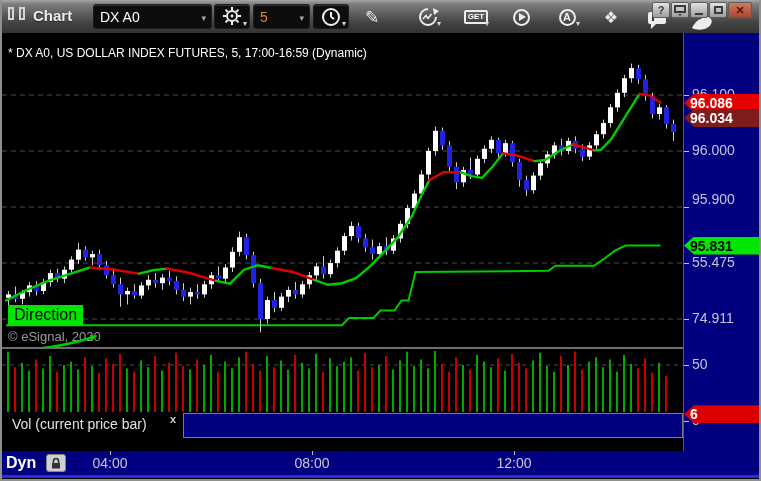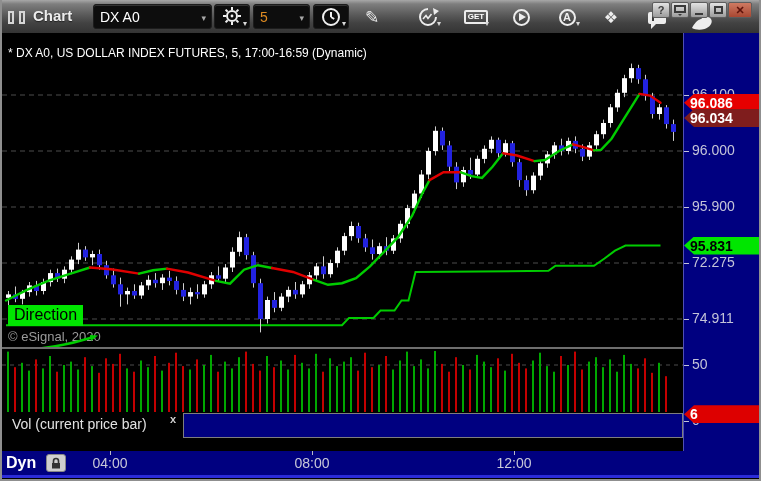--- a/index.html
+++ b/index.html
@@ -2,21 +2,21 @@
 <html><head>
 <meta charset="utf-8">
 <style>
   html,body{margin:0;padding:0;background:#222;}
   *{box-sizing:border-box;}
   body{font-family:"Liberation Sans",sans-serif;}
   #window{position:relative;width:761px;height:481px;background:#000;overflow:hidden;}
   
   #toolbar{position:absolute;left:0;top:0;width:761px;height:33px;
     background:linear-gradient(180deg,#a8a8a8 0%,#7e7e7e 12%,#5a5a5a 45%,#424242 70%,#343434 100%);}
-  #app-title-wrap{position:absolute;left:8px;top:7px;display:flex;align-items:flex-end;gap:5px;}
+  #app-title-wrap{position:absolute;left:8px;top:7px;display:flex;align-items:flex-start;gap:5px;}
   .mini-page{width:6px;height:13px;border:2px solid #d6d6d6;background:transparent;display:inline-block;}
   #app-title{color:#ededed;font-size:15px;font-weight:bold;margin-left:3px;text-shadow:0 1px 1px #222;}
   .combo{position:absolute;top:4px;height:25px;background:#0d0d0d;border-radius:3px;border:1px solid #1c1c1c;
     color:#fff;font-size:14px;display:flex;align-items:center;padding:0 6px;box-shadow:inset 0 1px 0 #333;}
   .combo .arrow{position:absolute;right:5px;color:#a8a8a8;font-size:9px;top:8px;}
   .tbbtn{position:absolute;top:4px;height:25px;width:36px;background:#0d0d0d;border-radius:3px;border:1px solid #1c1c1c;
     display:flex;align-items:center;justify-content:center;box-shadow:inset 0 1px 0 #333;}
   .dd{position:absolute;right:2px;bottom:0px;color:#d8d8d8;font-size:8px;line-height:8px;}
   .tbicon{position:absolute;top:6px;height:22px;display:flex;align-items:center;justify-content:center;}
   .geticon{border:2px solid #ededed;border-radius:2px;color:#fff;font-size:8px;font-weight:bold;padding:1px 2px;line-height:8px;}
@@ -508,23 +508,23 @@
         <rect x="670" y="65.3" width="2" height="6.7" fill="#c40000"></rect>
       </svg>
   </div>
 
   <div id="price-scale">
       <div class="tickdash" style="top:61.5px"></div>
       <div class="ticklabel" style="top:53.0px">96.100</div>
       <div class="tickdash" style="top:117.5px"></div>
       <div class="ticklabel" style="top:109.0px">96.000</div>
       <div class="tickdash" style="top:173.5px"></div>
-      <div class="ticklabel" style="top:165.0px">95.900</div>
+      <div class="ticklabel" style="top:158px">95.900</div>
       <div class="tickdash" style="top:229.5px"></div>
-      <div class="ticklabel" style="top:221.0px">72.275</div>
+      <div class="ticklabel" style="top:221.0px">55.475</div>
       <div class="tickdash" style="top:285.5px"></div>
       <div class="ticklabel" style="top:277.0px">74.911</div>
       <div class="tickdash" style="top:332.0px"></div>
       <div class="ticklabel" style="top:323.0px">50</div>
       <div class="tickdash" style="top:388.0px"></div>
       <div class="ticklabel" style="top:379.0px">0</div>
       <div class="tag" style="top:60.8px;background:#e60000;color:#ffffff">96.086</div>
       <div class="tag" style="top:76px;background:#7f1d1d;color:#ffffff">96.034</div>
       <div class="tag" style="top:203.6px;background:#00e600;color:#000000">95.831</div>
       <div class="tag" style="top:372.3px;background:#dd0000;color:#ffffff">6</div>

